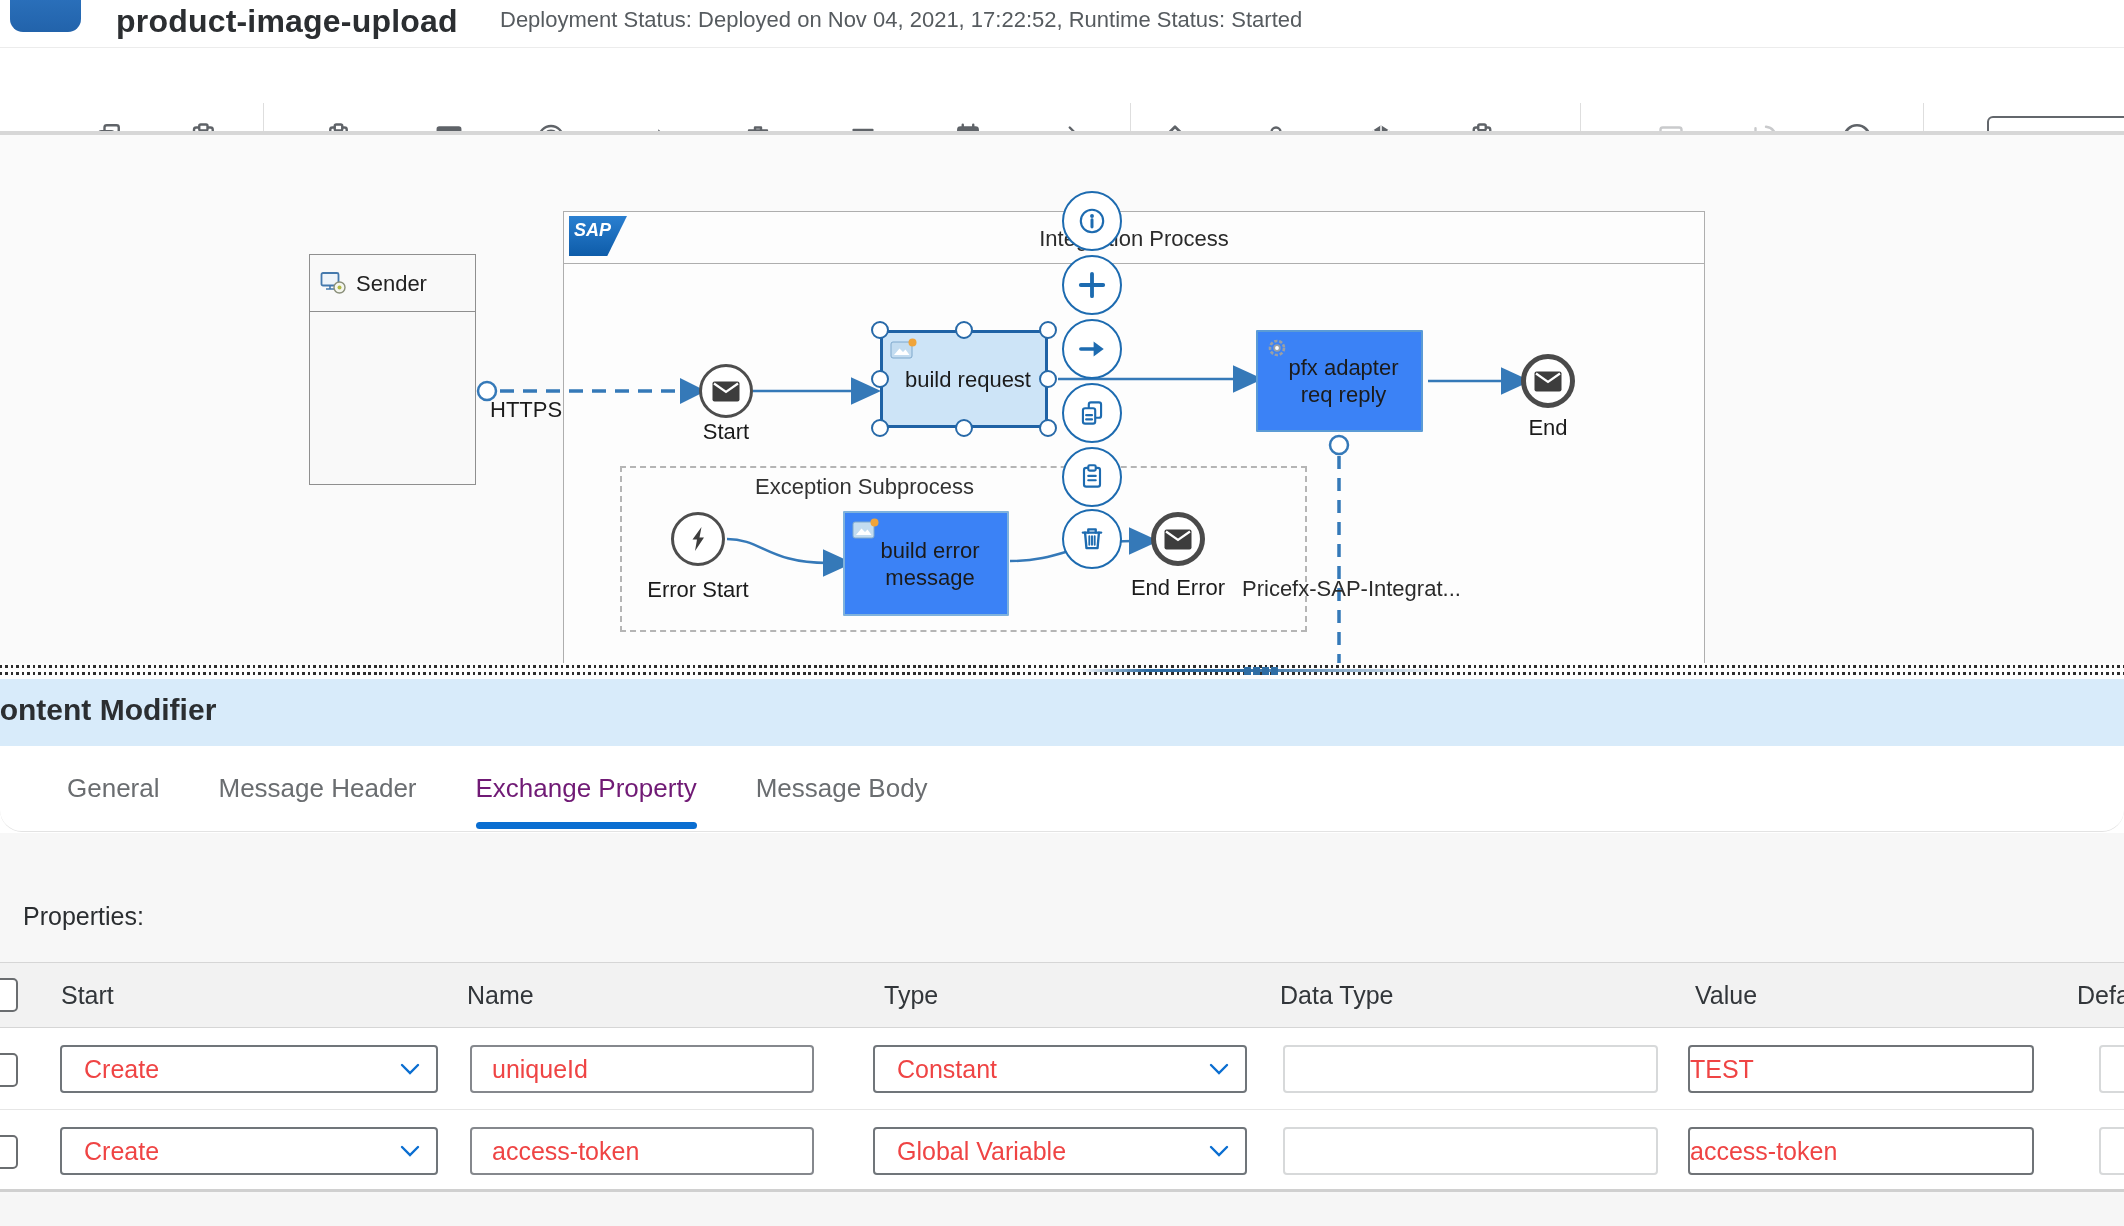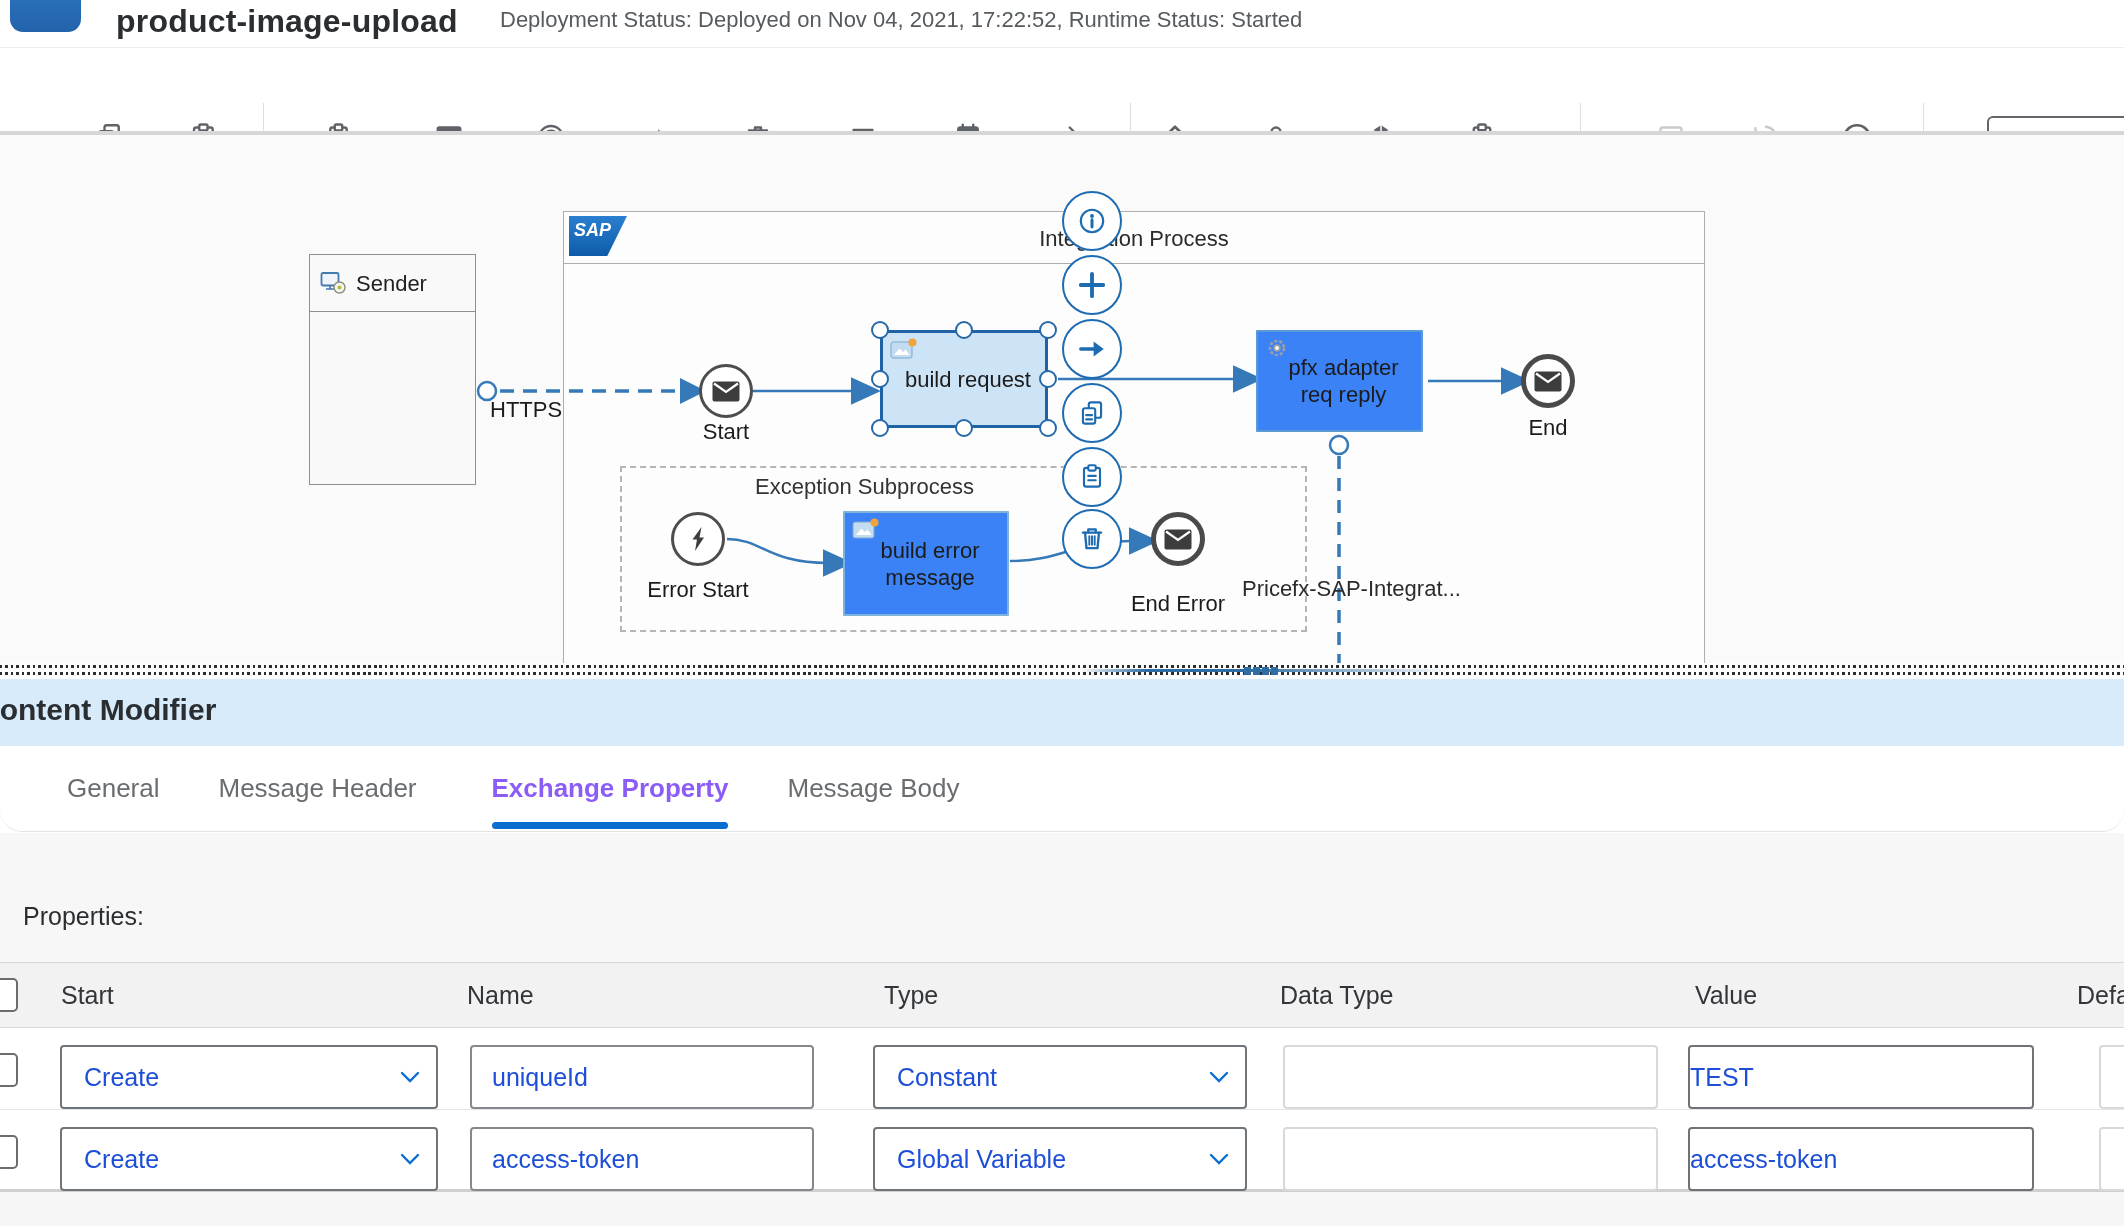--- a/index.html
+++ b/index.html
@@ -87,38 +87,38 @@
     background:linear-gradient(90deg,rgba(46,109,164,0),#2e6da4 18%,#2e6da4 45%,rgba(46,109,164,0)); }
   .grip-sq { position:absolute; top:4px; width:7px; height:8px; background:#2e6da4; }
 
   
   .panel-head { position:absolute; left:0; top:679px; width:2124px; height:67px; background:#d8ebfa; }
   .panel-title { position:absolute; left:-22px; top:14px; font-size:30px; font-weight:bold; color:#2b2e31; }
   .tabs { position:absolute; left:0; top:746px; width:2124px; height:86px; background:#fff;
     border-bottom:1px solid #e3e3e3; display:flex; padding-left:67px; gap:59px;border-radius:22px; }
   .tab { position:relative; height:100%; display:flex; align-items:center; font-size:26px;
     color:#6a6d70; cursor:pointer; }
-  .tab.active { color:#8b5cf6; font-weight:bold;margin-left:16px; }
+  .tab.active { color:#701a75; font-weight:normal; }
   .tab.active::after { content:""; position:absolute; left:0; right:0; bottom:2px; height:7px;
     border-radius:4px; background:#0a6ed1; }
   .panel-body { position:absolute; left:0; top:833px; width:2124px; height:393px; background:#f7f7f7; }
   .props-label { position:absolute; left:23px; top:69px; font-size:25px; color:#2b2e31; }
 
   .thead { position:absolute; left:0; top:129px; width:2124px; height:66px; background:#f2f2f2;
     border-top:1px solid #d6d6d6; border-bottom:1px solid #d6d6d6; }
   .th { position:absolute; top:18px; font-size:25px; color:#32363a; white-space:nowrap; }
   .trow { position:absolute; left:0; width:2124px; height:82px; background:#fff; }
   .row1 { top:195px; border-bottom:1px solid #e6e6e6; }
   .row2 { top:277px; border-bottom:3px solid #d0d0d0; }
   .tfoot { position:absolute; left:0; top:362px; width:2124px; height:31px; background:#f6f6f6; }
 
   .cbx { position:absolute; left:-16px; width:34px; height:34px; background:#fff;
     border:2px solid #6a6d70; border-radius:5px; cursor:pointer; }
-  .field { position:absolute; height:64px; border-radius:4px; background:#fff; font-size:25px;
-    color:#1d4ed8; font-family:"Liberation Sans",sans-serif; }
+  .field { position:absolute; height:48px; border-radius:4px; background:#fff; font-size:25px;
+    color:#ef4444; font-family:"Liberation Sans",sans-serif; }
   .sel { border:2px solid #70757a; display:flex; align-items:center; padding-left:22px; cursor:pointer; }
   .sel svg { position:absolute; right:16px; top:50%; transform:translateY(-50%); }
   .inp { border:2px solid #85888d; padding:0 20px; }
   .inp-light { border:2px solid #d7d9da; }
   .inp-dark { border:2px solid #6f7377; }
 </style>
 </head>
 <body>
 
 <div class="app">
@@ -360,21 +360,21 @@
       </svg>
       <div class="node-label">build error message</div>
     </div>
 
     <div class="event-circle ev-end" style="left:1151px; top:377px;">
       <svg width="28" height="21" viewBox="0 0 28 21">
         <rect x="0.5" y="0.5" width="27" height="20" rx="2" fill="#3d3d3d"></rect>
         <path d="M2 2.5l12 8.5L26 2.5" stroke="#fff" stroke-width="2.2" fill="none"></path>
       </svg>
     </div>
-    <div class="ev-label" style="left:1118px; top:440px; width:120px;margin-top:16px;">End Error</div>
+    <div class="ev-label" style="left:1118px; top:440px; width:120px;">End Error</div>
 
     <div class="receiver-label">Pricefx-SAP-Integrat...</div>
 
     <button class="ctx-btn" style="top:56px;">
       <svg viewBox="0 0 30 30" class="blue-stroke">
         <circle cx="15" cy="15" r="10.5" stroke-width="2"></circle>
           <circle cx="15" cy="10.3" r="1.8" fill="#1d6bb0" stroke="none"></circle>
           <path d="M15 13.8v6.8" stroke-width="2.8"></path>
         </svg>
     </button>

